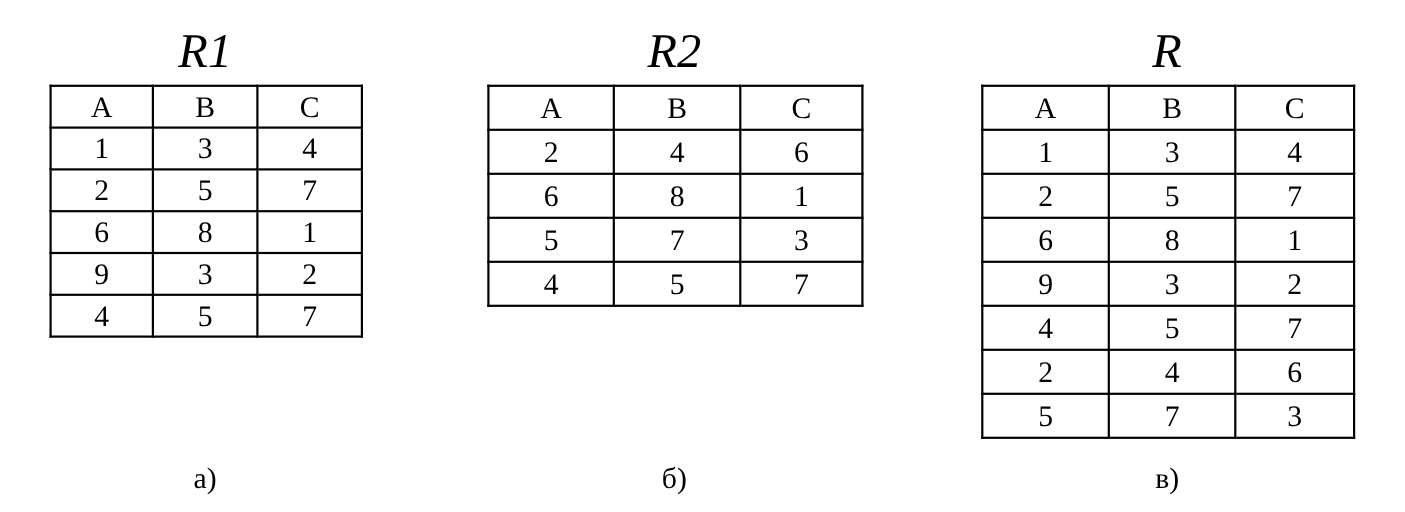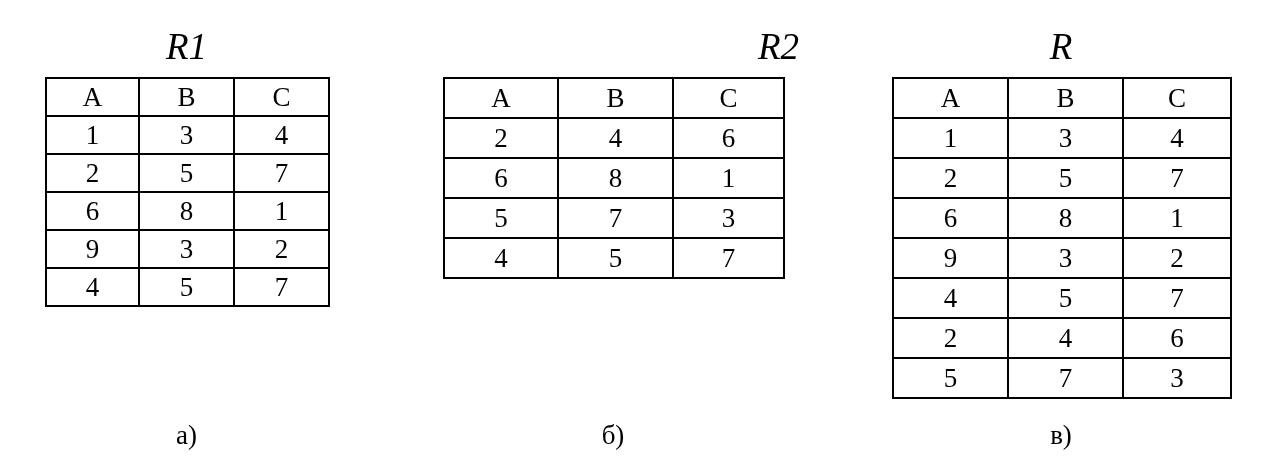--- a/index.html
+++ b/index.html
@@ -24,21 +24,21 @@
   }
   .panel {
     position: absolute;
     top: 0;
   }
   .panel-title {
     position: absolute;
     top: 26px;
     width: 100%;
     text-align: center;
-    font-size: 37px;
+    font-size: 44px;
     line-height: 42px;
     font-style: italic;
     font-family: "Liberation Serif", "DejaVu Serif", serif;
     white-space: nowrap;
   }
   table.rel {
     position: absolute;
     top: 77px;
     border-collapse: collapse;
     table-layout: fixed;
@@ -76,21 +76,21 @@
   #panel-r1 .panel-title { left: 0; padding-left: 45px; width: 283px; }
   #panel-r1 .caption { left: 0; padding-left: 45px; width: 283px; }
 
   
   #panel-r2 { left: 398px; width: 430px; }
   #panel-r2 table.rel { left: 45px; width: 340px; }
   #panel-r2 table.rel td { height: 38px; }
   #panel-r2 .col-a { width: 114px; }
   #panel-r2 .col-b { width: 115px; }
   #panel-r2 .col-c { width: 111px; }
-  #panel-r2 .panel-title { left: 16px; padding-left: 45px; width: 340px; text-align: right; }
+  #panel-r2 .panel-title { left: 0; padding-left: 45px; width: 340px; }
   #panel-r2 .caption { left: 0; padding-left: 45px; width: 340px; }
 
   
   #panel-r  { left: 847px; width: 430px; }
   #panel-r  table.rel { left: 45px; width: 338px; }
   #panel-r  table.rel td { height: 38px; }
   #panel-r  .col-a { width: 115px; }
   #panel-r  .col-b { width: 115px; }
   #panel-r  .col-c { width: 108px; }
   #panel-r  .panel-title { left: 0; padding-left: 45px; width: 338px; }

